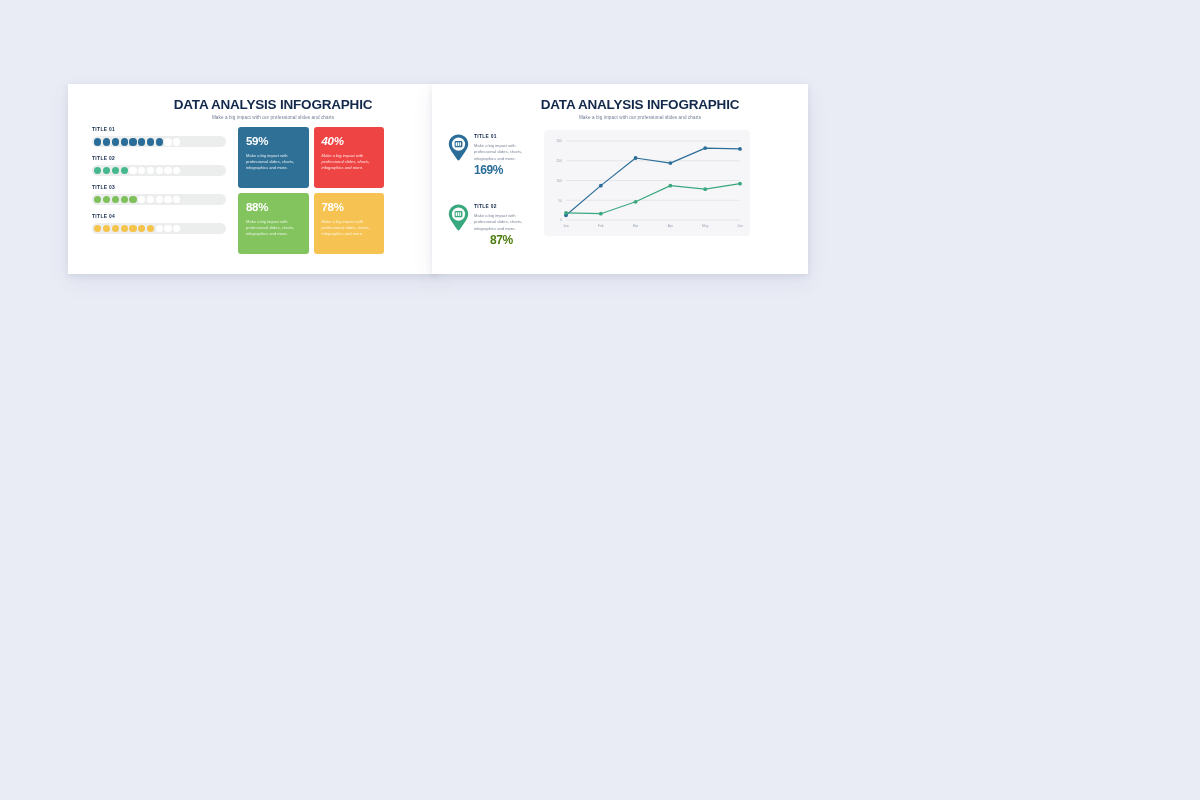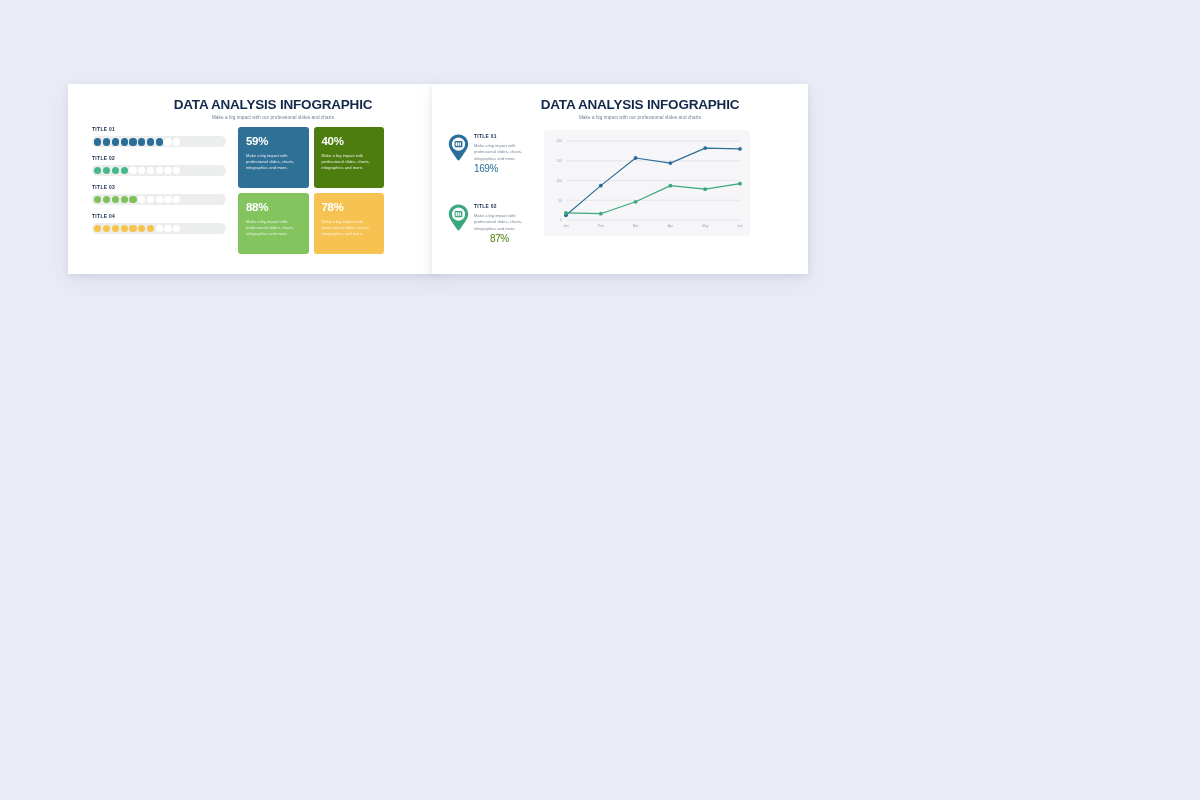--- a/index.html
+++ b/index.html
@@ -119,21 +119,21 @@
   .legend-txt{ position:absolute; left:26px; top:1px; width:62px; }
   .legend-title{
     font-size:4.9px;font-weight:bold;color:#13294b;
     letter-spacing:.3px;line-height:1;margin-bottom:3px;
   }
   .legend-desc{
     font-size:4.1px;line-height:1.6;color:#7a8698;
   }
   .legend-pct{
     position:absolute;left:26px;top:30px;
-    font-size:10px;font-weight:normal;letter-spacing:-.4px;line-height:1;
+    font-size:12px;font-weight:bold;letter-spacing:-.4px;line-height:1;
   }
 
   .chart-box{
     position:absolute;
     left:112px;top:2px;
     width:206px;height:106px;
     background:#f6f6f8;
     border-radius:4px;
   }
   .chart-inner{ position:absolute; left:0;top:0;right:0;bottom:0; }
@@ -209,21 +209,21 @@
             <span class="dot"></span>
             <span class="dot"></span>
           </div>
         </div>
       </div>
     <div class="cards-col" id="cards-col">
         <div class="card" style="background: rgb(46, 112, 150);">
           <div class="card-pct">59%</div>
           <div class="card-desc">Make a big impact with professional slides, charts, infographics and more.</div>
         </div>
-        <div class="card" style="background: #4d7c0f;">
+        <div class="card" style="background: #ef4444; font-style: italic;">
           <div class="card-pct">40%</div>
           <div class="card-desc">Make a big impact with professional slides, charts, infographics and more.</div>
         </div>
         <div class="card light" style="background: rgb(132, 196, 95);">
           <div class="card-pct">88%</div>
           <div class="card-desc">Make a big impact with professional slides, charts, infographics and more.</div>
         </div>
         <div class="card light" style="background: rgb(246, 195, 82);">
           <div class="card-pct">78%</div>
           <div class="card-desc">Make a big impact with professional slides, charts, infographics and more.</div>

